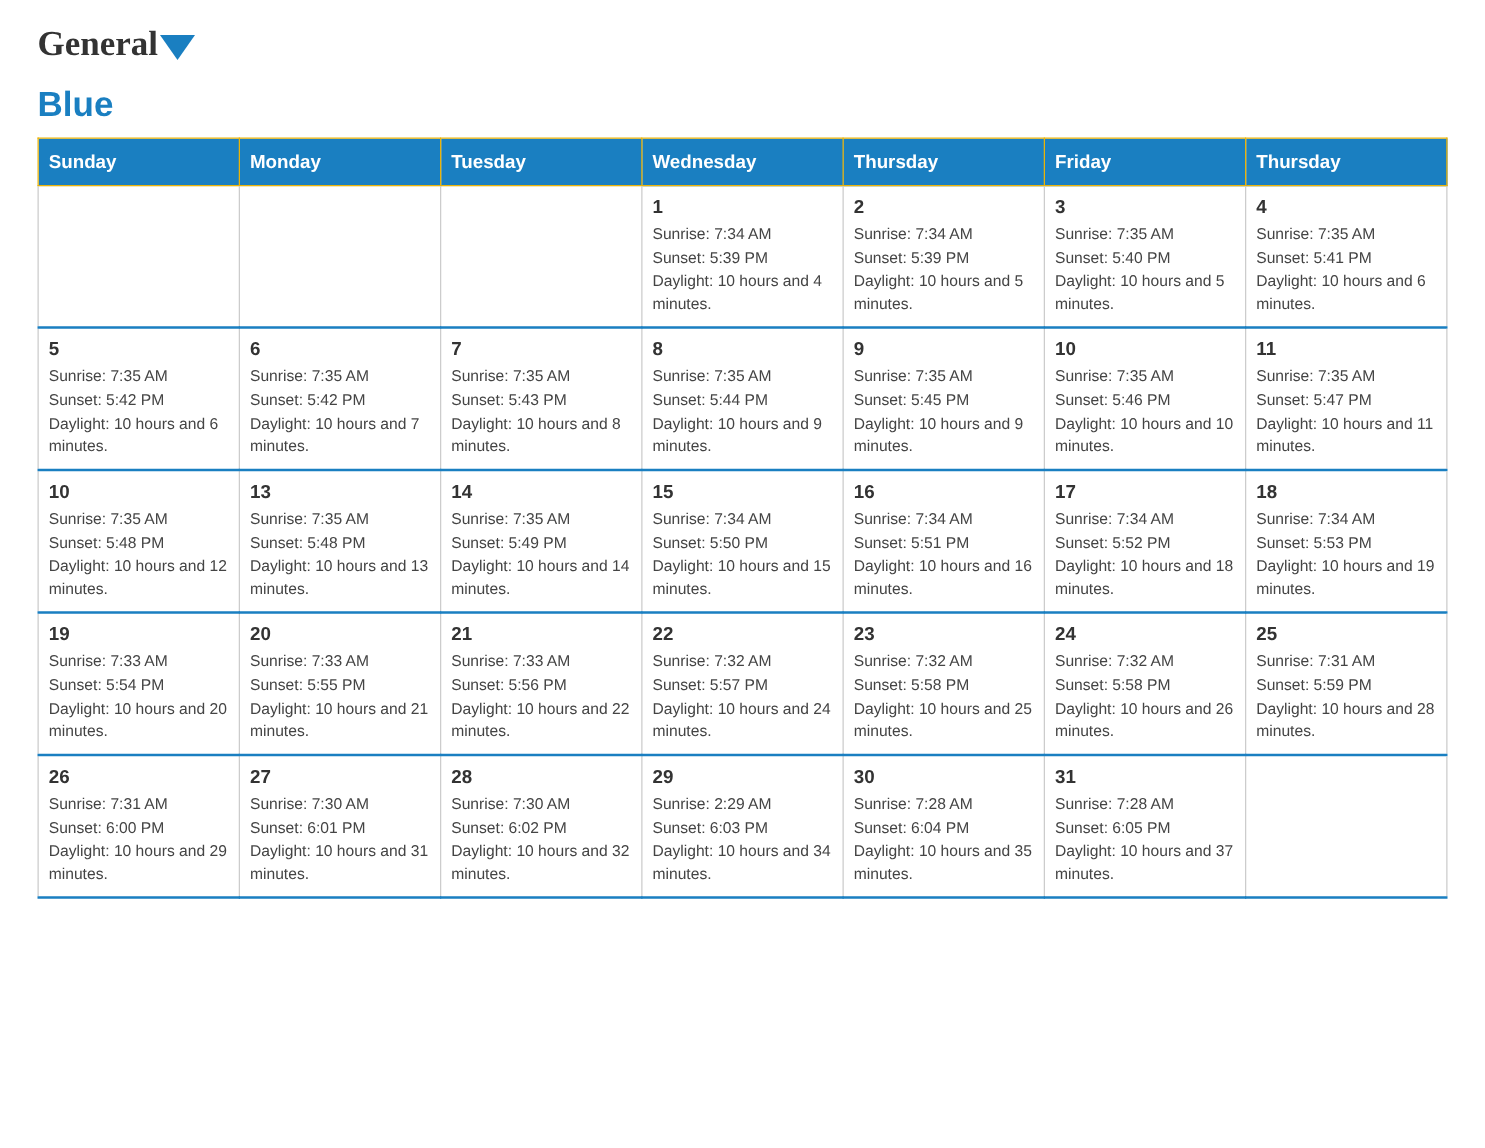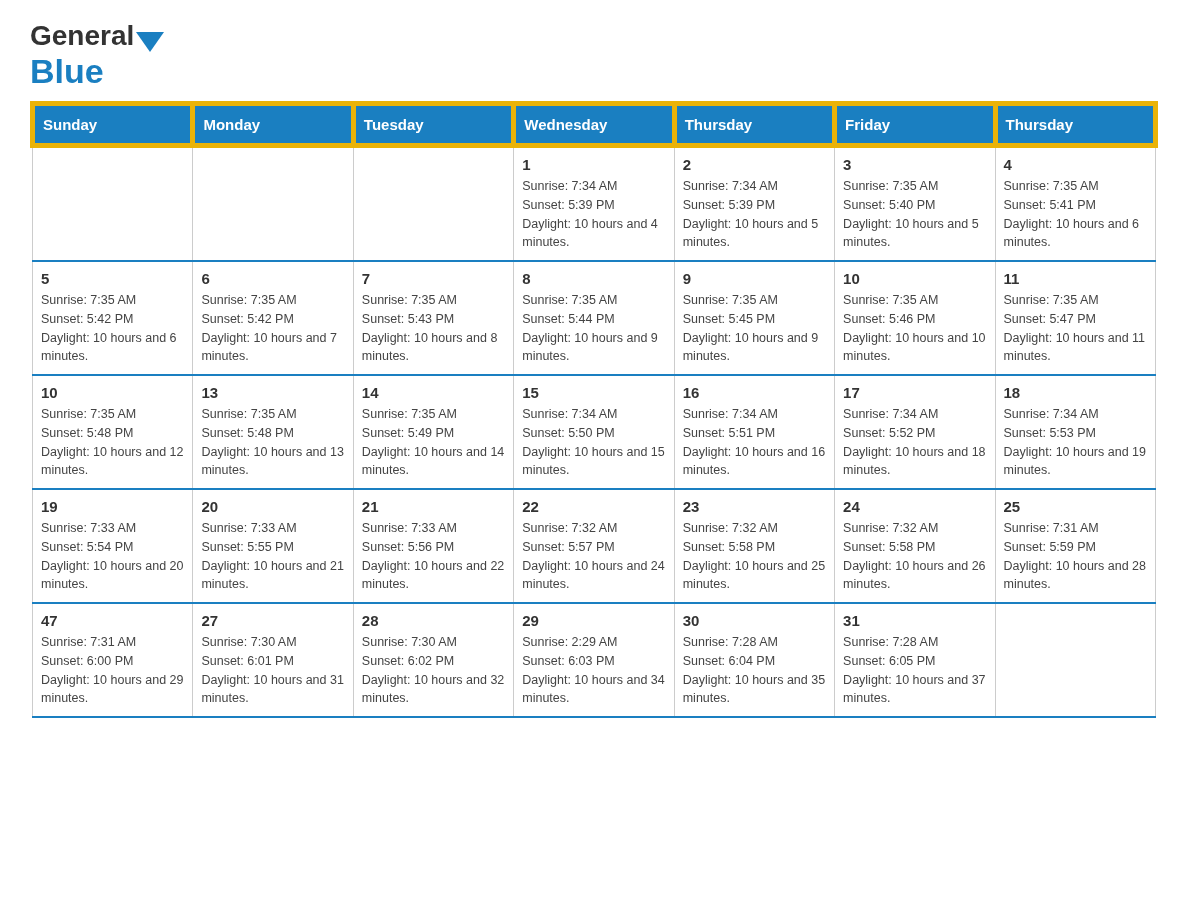--- a/index.html
+++ b/index.html
@@ -29,32 +29,34 @@
     .logo-triangle {
       width: 0;
       height: 0;
       border-left: 14px solid transparent;
       border-right: 14px solid transparent;
       border-top: 20px solid #1a7fc1;
       margin-left: 2px;
       margin-top: 8px;
     }
     .logo-blue {
-      font-size: 34px;
+      font-size: 28px;
       font-weight: bold;
       color: #1a7fc1;
+      margin-top: 16px;
     }
     .logo-right {
       display: flex;
       flex-direction: column;
       align-items: flex-start;
     }
     .logo-top-row {
       display: flex;
-      align-items: flex-end;
+      align-items: flex-start;
+      font-family: Liberation Serif, serif;
     }
     .title-block {
       text-align: right;
     }
     .title-block h1 {
       font-size: 52px;
       font-weight: bold;
       color: #333;
       line-height: 1.1;
     }
@@ -69,21 +71,21 @@
       border-collapse: collapse;
       margin-top: 10px;
     }
     .calendar thead tr th {
       background-color: #1a7fc1;
       color: #fff;
       font-size: 15px;
       font-weight: bold;
       padding: 10px 8px;
       text-align: left;
-      border: 5px solid #eab308;
+      border: 1px solid #eab308;
     }
     .calendar tbody tr td {
       vertical-align: top;
       padding: 8px 8px;
       border: 1px solid #ccc;
       width: calc(100% / 7);
       font-size: 12.5px;
       color: #333;
       min-height: 100px;
     }
@@ -291,21 +293,21 @@
         </td>
         <td>
           <div class="day-number">25</div>
           <div class="day-info" style="white-space: pre-line;">Sunrise: 7:31 AM
 Sunset: 5:59 PM
 Daylight: 10 hours and 28 minutes.</div>
         </td>
       </tr>
       <tr>
         <td>
-          <div class="day-number">47</div>
+          <div class="day-number">26</div>
           <div class="day-info" style="white-space: pre-line;">Sunrise: 7:31 AM
 Sunset: 6:00 PM
 Daylight: 10 hours and 29 minutes.</div>
         </td>
         <td>
           <div class="day-number">27</div>
           <div class="day-info" style="white-space: pre-line;">Sunrise: 7:30 AM
 Sunset: 6:01 PM
 Daylight: 10 hours and 31 minutes.</div>
         </td>

